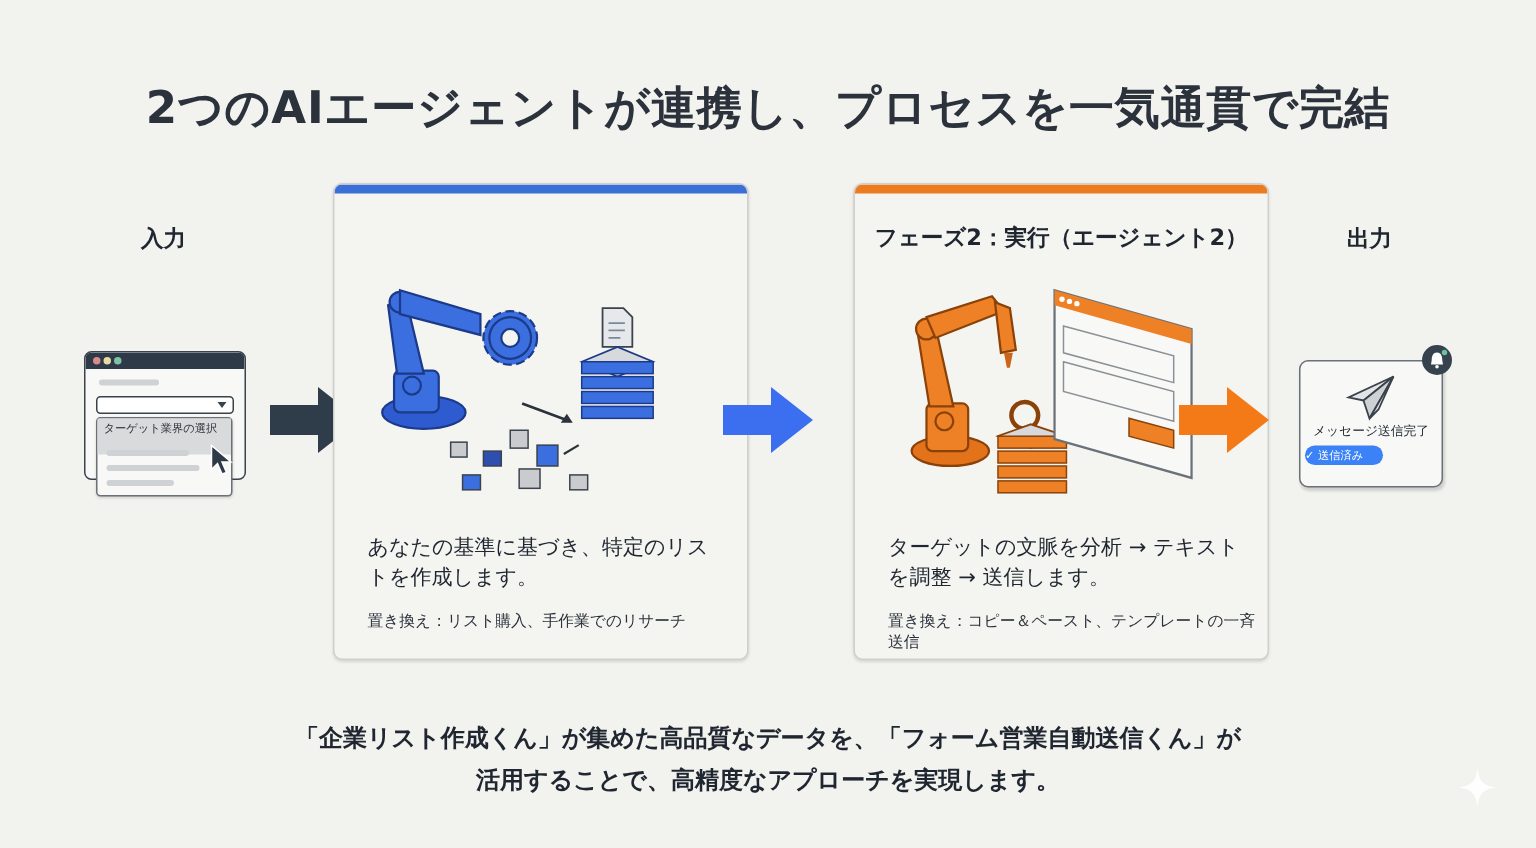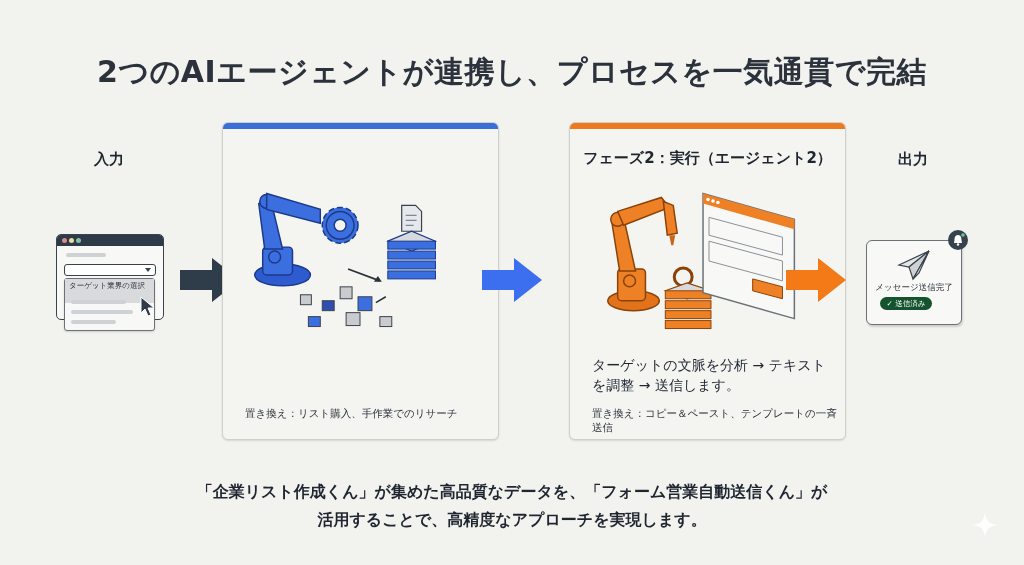--- a/index.html
+++ b/index.html
@@ -71,23 +71,23 @@
   .output-card {
     position: absolute; left: 866px; top: 240px; width: 96px; height: 85px;
     background: #f8f8f6; border: 1.5px solid #6a7178; border-radius: 6px;
     box-shadow: 1px 2px 2px rgba(0,0,0,0.15);
   }
   .output-msg {
     position: absolute; left: 0; top: 41px; width: 100%; text-align: center;
     font-size: 8.5px; color: #1f2630; white-space: nowrap;
   }
   .output-badge {
-    position: absolute; left: 13px; top: 56px; width: 52px; height: 13px;
-    border-radius: 7px; background: #14532d; color: #fff; font-size: 7.5px;
-    line-height: 13px; text-align: center; white-space: nowrap;
+    position: absolute; left: 3px; top: 56px; width: 52px; height: 13px;
+    border-radius: 7px; background: #3b82f6; color: #fff; font-size: 7.5px;
+    line-height: 13px; text-align: left; white-space: nowrap;
   }
   .bell-badge {
     position: absolute; left: 948px; top: 230px; width: 20px; height: 20px;
     border-radius: 50%; background: #36434f;
   }
   .sparkle { position: absolute; left: 970px; top: 510px; }
 </style>
 </head>
 <body>
 
@@ -158,20 +158,21 @@
       <rect x="78" y="116" width="11" height="10" fill="#c9cbce"></rect>
       <rect x="100" y="122" width="12" height="10" fill="#2f4fb0"></rect>
       <rect x="118" y="108" width="12" height="12" fill="#c9cbce"></rect>
       <rect x="136" y="118" width="14" height="14" fill="#3b6fe0"></rect>
       <rect x="86" y="138" width="12" height="10" fill="#3b6fe0"></rect>
       <rect x="124" y="134" width="14" height="13" fill="#c9cbce"></rect>
       <rect x="158" y="138" width="12" height="10" fill="#c9cbce"></rect>
     </g>
     <line x1="154" y1="124" x2="164" y2="118" stroke="#2b323b" stroke-width="1.5"></line>
   </svg>
+  <div class="phase-desc">あなたの基準に基づき、特定のリストを作成します。</div>
   <div class="phase-replace">置き換え：リスト購入、手作業でのリサーチ</div>
 </div>
 
 <svg class="flow-arrow" style="left:480px; top:256px;" width="64" height="48" viewBox="0 0 64 48">
   <polygon points="2,14 34,14 34,2 62,24 34,46 34,34 2,34" fill="#3b6ff0"></polygon>
 </svg>
 
 <div class="phase-box" style="left:526px;margin-left:43px;">
   <div class="phase-bar" style="background:#ec7a1f;"></div>
   <div class="phase-title">フェーズ2：実行（エージェント2）</div>

